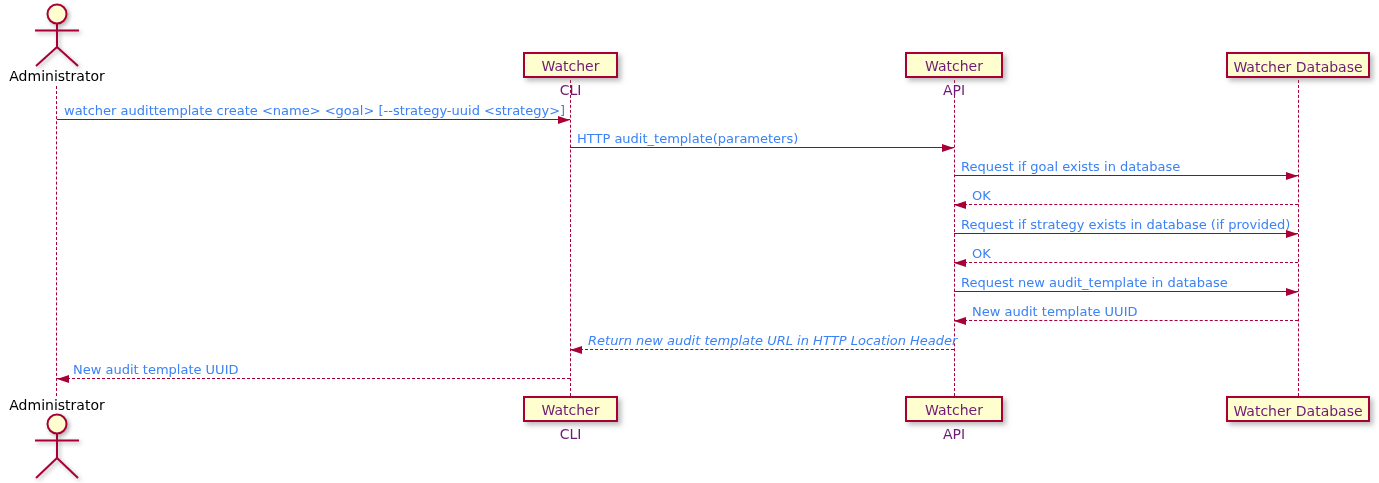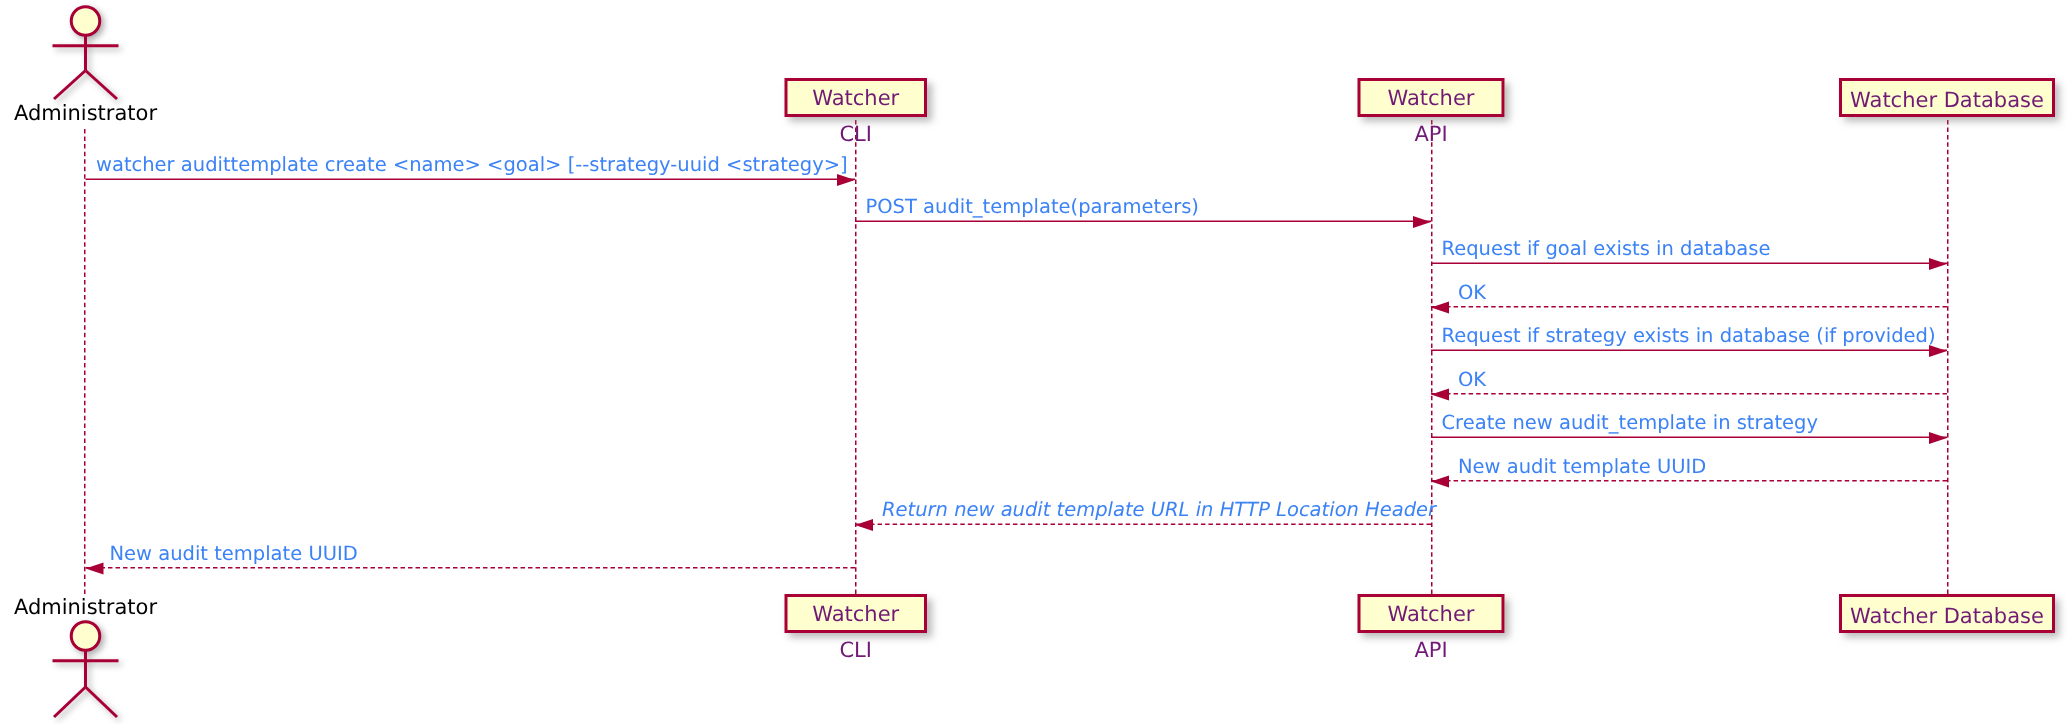--- a/index.html
+++ b/index.html
@@ -65,21 +65,21 @@
     <span>Watcher Database</span>
   </div>
 
   <div>
     <div class="msg-label" style="left:64px;top:103px;">watcher audittemplate create &lt;name&gt; &lt;goal&gt; [--strategy-uuid &lt;strategy&gt;]</div>
     <div class="msg-line-solid" style="left:57px;top:119px;width:513px;"></div>
     <div class="arr-r" style="left:558px;top:115.5px;"></div>
   </div>
 
   <div>
-    <div class="msg-label" style="left:577px;top:131px;">POST audit_template(parameters)</div>
+    <div class="msg-label" style="left:577px;top:131px;">HTTP audit_template(parameters)</div>
     <div class="msg-line-solid" style="left:570px;top:147px;width:384px;"></div>
     <div class="arr-r" style="left:942px;top:143.5px;"></div>
   </div>
 
   <div>
     <div class="msg-label" style="left:961px;top:159px;">Request if goal exists in database</div>
     <div class="msg-line-solid" style="left:954px;top:175px;width:344px;"></div>
     <div class="arr-r" style="left:1286px;top:171.5px;"></div>
   </div>
 
@@ -95,21 +95,21 @@
     <div class="arr-r" style="left:1286px;top:229.5px;"></div>
   </div>
 
   <div>
     <div class="msg-label" style="left:972px;top:246px;">OK</div>
     <div class="msg-line-dashed" style="left:954px;top:262px;width:344px;"></div>
     <div class="arr-l" style="left:954px;top:258.5px;"></div>
   </div>
 
   <div>
-    <div class="msg-label" style="left:961px;top:275px;">Create new audit_template in strategy</div>
+    <div class="msg-label" style="left:961px;top:275px;">Request new audit_template in database</div>
     <div class="msg-line-solid" style="left:954px;top:291px;width:344px;"></div>
     <div class="arr-r" style="left:1286px;top:287.5px;"></div>
   </div>
 
   <div>
     <div class="msg-label" style="left:972px;top:304px;">New audit template UUID</div>
     <div class="msg-line-dashed" style="left:954px;top:320px;width:344px;"></div>
     <div class="arr-l" style="left:954px;top:316.5px;"></div>
   </div>
 

